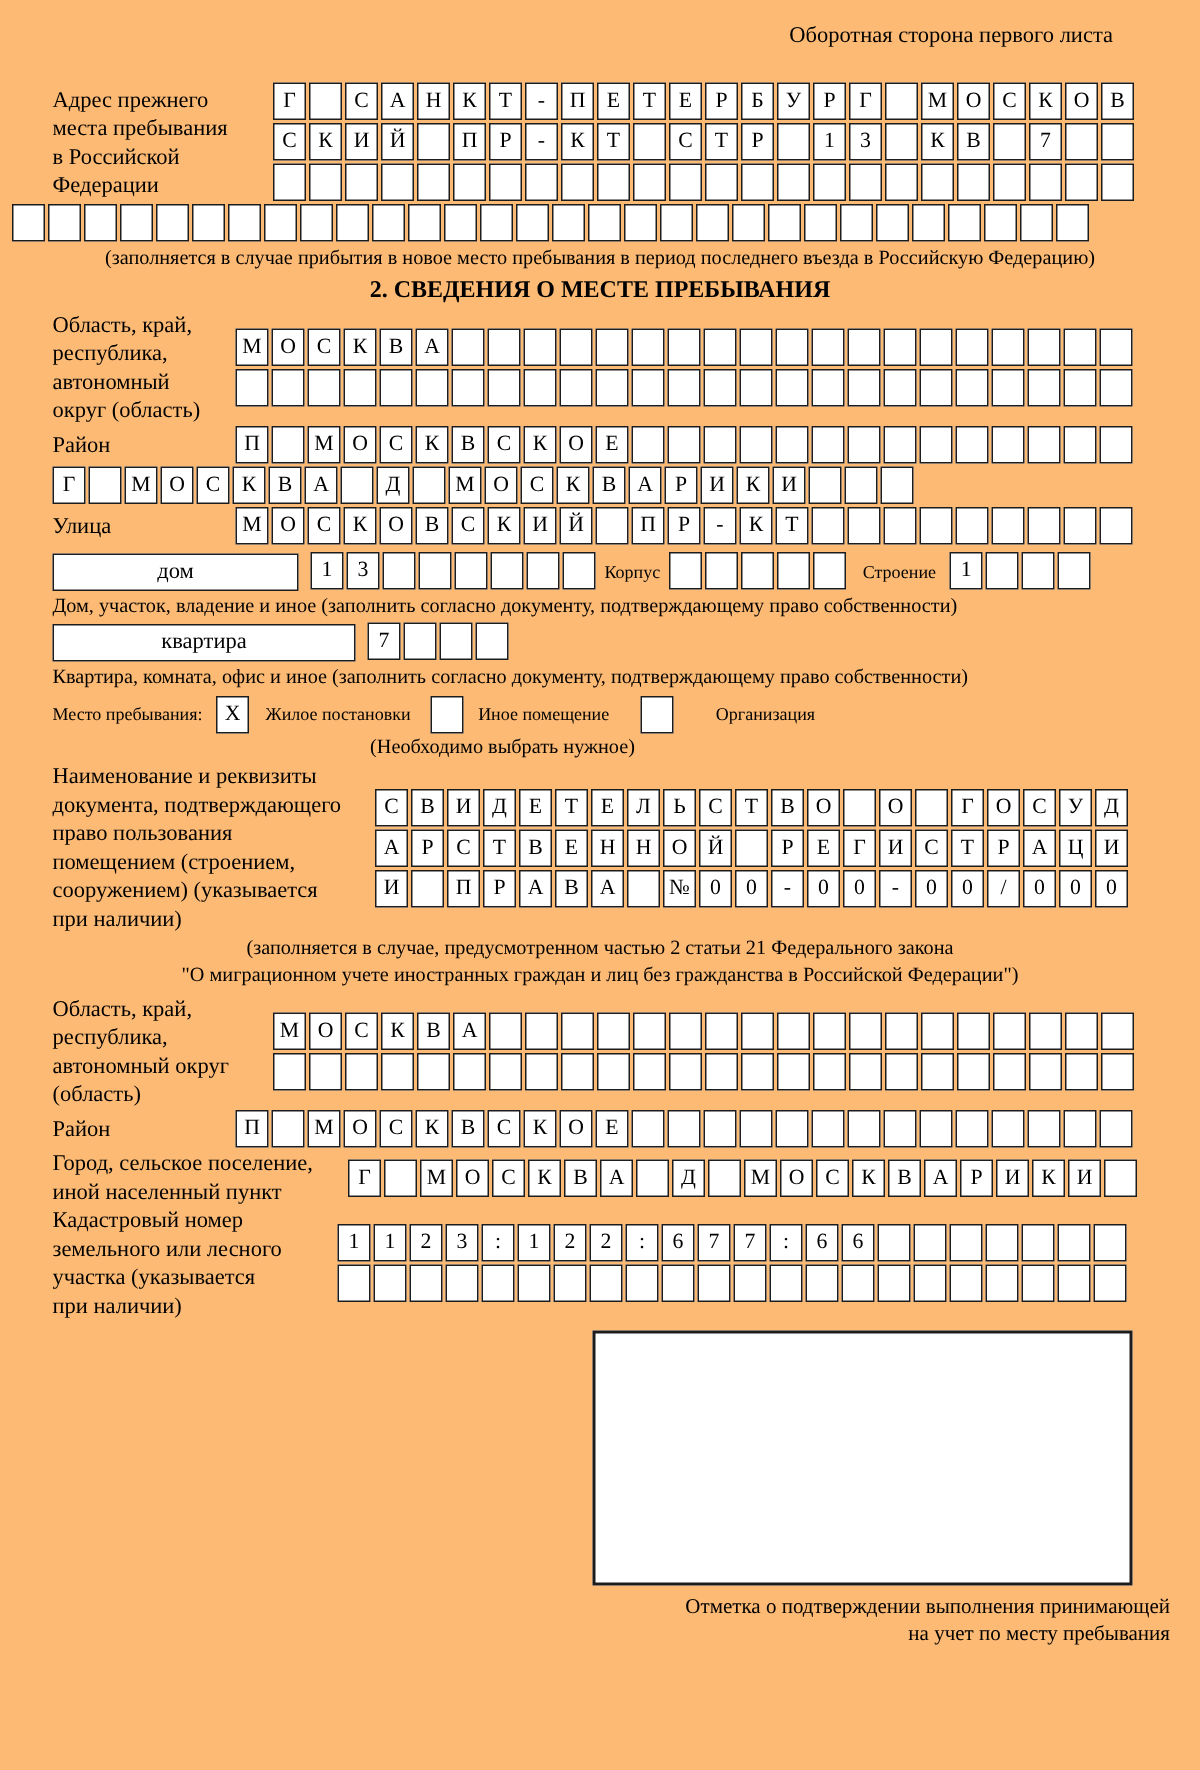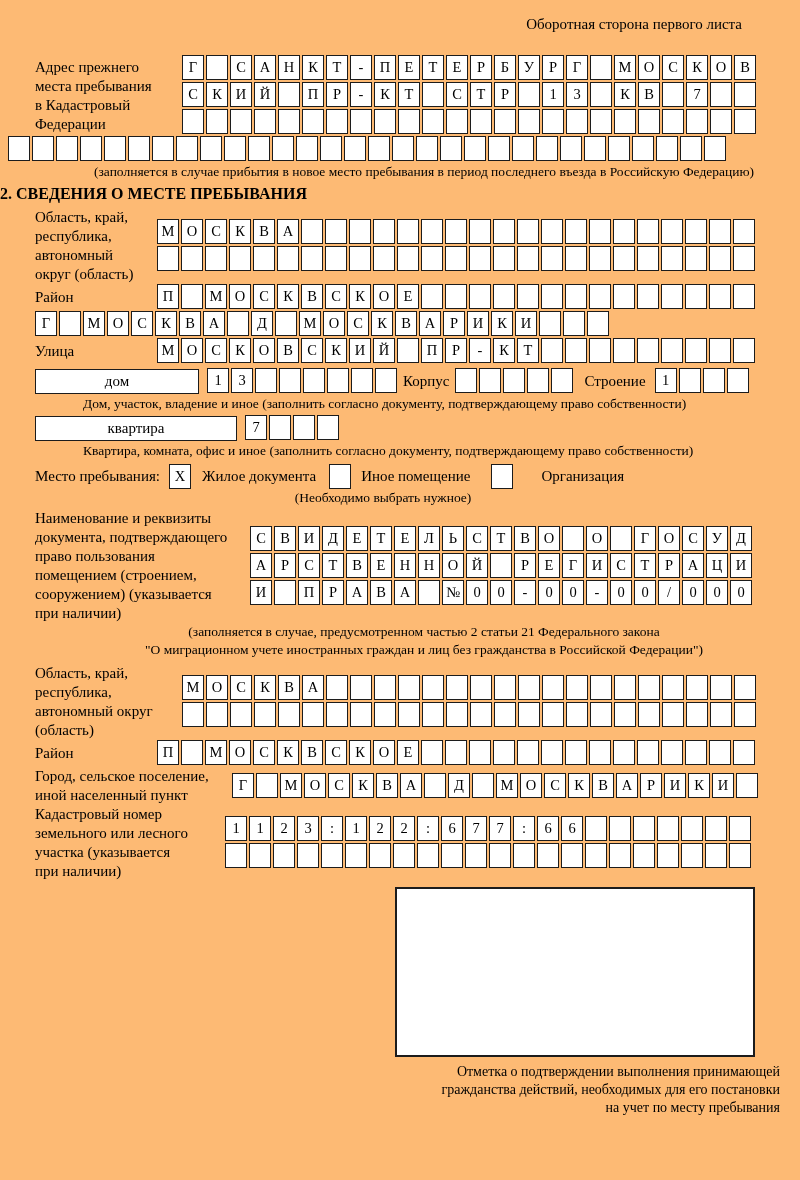--- a/index.html
+++ b/index.html
@@ -7,39 +7,39 @@
         font-family:Liberation Serif, serif;}
   .note{padding:16px 58px 0 0;text-align:right;font-size:15px;}
   .frow{display:flex;align-items:center;margin-left:35px;}
   .lbl{font-size:15px;line-height:19px;flex:0 0 auto;}
   .boxrow{display:flex;flex:0 0 auto;height:25px;margin-bottom:2px;}
   .cell{flex:0 0 22px;width:22px;height:25px;box-sizing:border-box;border:1.5px solid #1c1c1c;
         margin-right:2px;display:flex;align-items:center;justify-content:center;
         font-size:14.5px;line-height:1;background:#fff;}
   .widebox{height:25px;box-sizing:border-box;border:1.5px solid #1c1c1c;flex:0 0 auto;
         display:flex;align-items:center;justify-content:center;font-size:15px;background:#fff;}
-  .inline-lbl{font-size:15px;line-height:25px;flex:0 0 auto;}
-  .caption{font-size:13.5px;line-height:16px;padding-left:48px;}
+  .inline-lbl{font-size:12px;line-height:25px;flex:0 0 auto;}
+  .caption{font-size:13.5px;line-height:16px;}
   .center{text-align:center;}
-  .sec-title{font-weight:bold;font-size:16px;line-height:20px;margin:4px 0 4px 0;}
+  .sec-title{font-weight:bold;font-size:16px;line-height:20px;text-align:center;margin:4px 0 4px 0;}
   .stamp-box{margin:6px 0 0 395px;width:360px;height:170px;box-sizing:border-box;border:2px solid #1c1c1c;background:#fff;}
   .stamp-caption{width:400px;margin:6px 0 0 380px;font-size:14px;line-height:18px;text-align:right;}
 </style>
 </head>
 <body>
 
 <div class="page">
 
   <div class="note">Оборотная сторона первого листа</div>
 
   <div class="frow" style="margin-top:22px">
     <div class="lbl" style="width:147px">
         <div>Адрес прежнего</div>
         <div>места пребывания</div>
-        <div>в Кадастровый</div>
+        <div>в Российской</div>
         <div>Федерации</div>
       </div>
     <div>
       <div class="boxrow">
           <div class="cell">Г</div>
           <div class="cell"></div>
           <div class="cell">С</div>
           <div class="cell">А</div>
           <div class="cell">Н</div>
           <div class="cell">К</div>
@@ -347,21 +347,21 @@
         <div class="cell"></div>
       </div>
   </div>
   <div class="caption" style="margin-left:35px;margin-top:1px">Квартира, комната, офис и иное (заполнить согласно документу, подтверждающему право собственности)</div>
 
   <div class="frow" style="margin-top:5px;align-items:flex-end">
     <div class="inline-lbl">Место пребывания:</div>
     <div class="boxrow" style="margin:0 0 0 9px">
         <div class="cell">X</div>
       </div>
-    <div class="inline-lbl" style="margin-left:9px">Жилое документа</div>
+    <div class="inline-lbl" style="margin-left:9px">Жилое постановки</div>
     <div class="boxrow" style="margin:0 0 0 13px">
         <div class="cell"></div>
       </div>
     <div class="inline-lbl" style="margin-left:8px">Иное помещение</div>
     <div class="boxrow" style="margin:0 0 0 21px">
         <div class="cell"></div>
       </div>
     <div class="inline-lbl" style="margin-left:26px">Организация</div>
   </div>
   <div class="caption" style="width:670px;text-align:center;margin-top:1px">(Необходимо выбрать нужное)</div>
@@ -631,17 +631,16 @@
           <div class="cell"></div>
           <div class="cell"></div>
           <div class="cell"></div>
         </div>
     </div>
   </div>
 
   <div class="stamp-box"></div>
   <div class="stamp-caption">
       <div>Отметка о подтверждении выполнения принимающей</div>
-      <div>гражданства действий, необходимых для его постановки</div>
       <div>на учет по месту пребывания</div>
     </div>
 
 </div>
 
 </body></html>

